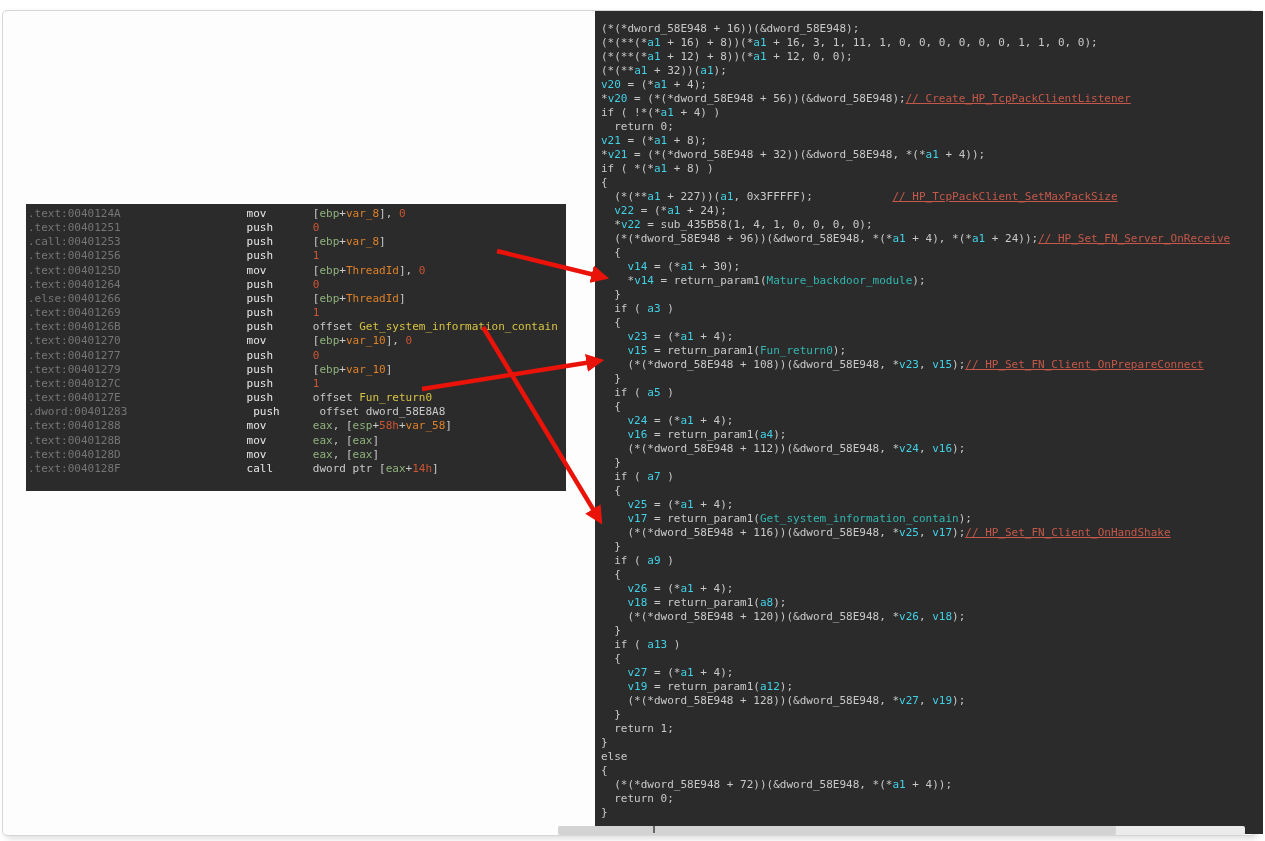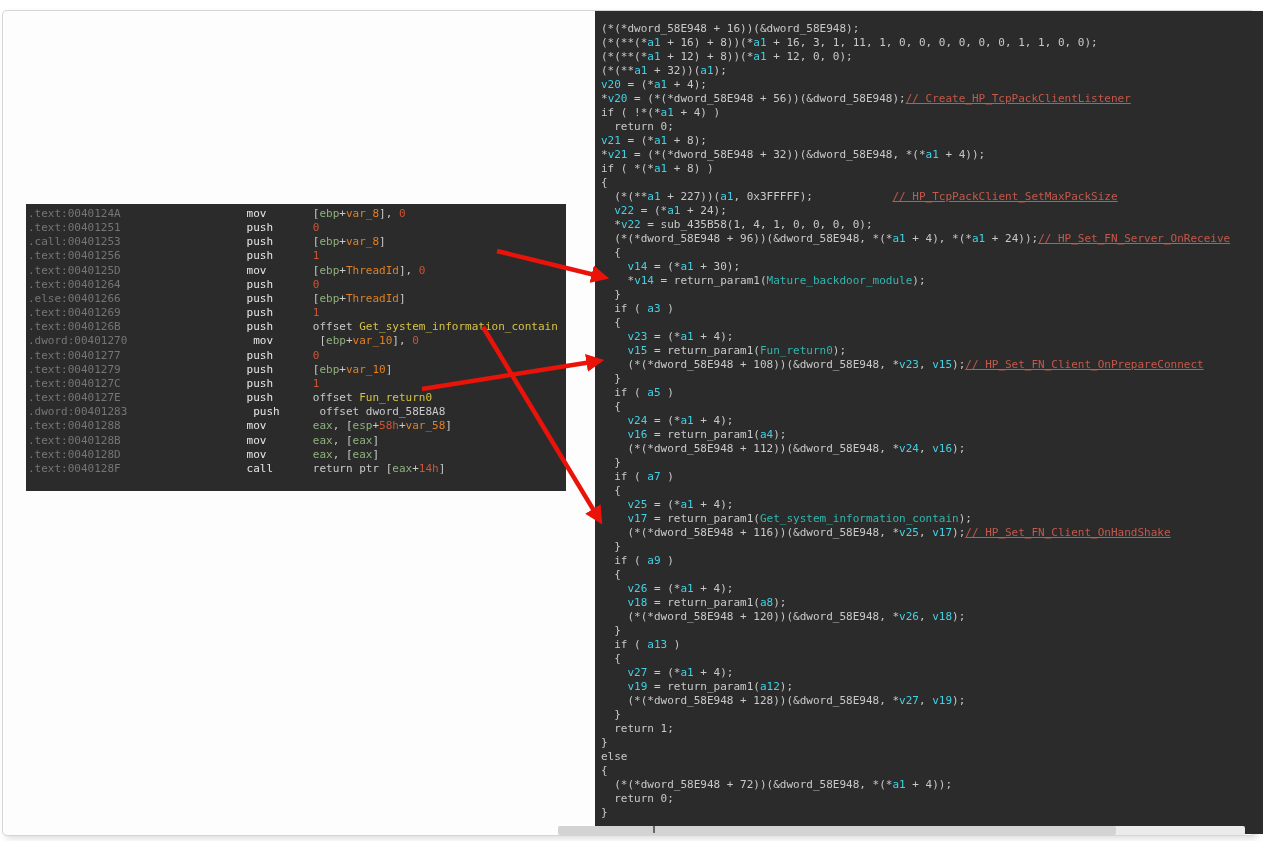--- a/index.html
+++ b/index.html
@@ -61,30 +61,30 @@
 <div id="asm-panel" class="panel">
     <div class="code-line"><span class="ad">.text:0040124A</span><span class="df">                   </span><span class="mn">mov       </span><span class="df">[</span><span class="rg">ebp</span><span class="df">+</span><span class="vr">var_8</span><span class="df">], </span><span class="im">0</span></div>
     <div class="code-line"><span class="ad">.text:00401251</span><span class="df">                   </span><span class="mn">push      </span><span class="im">0</span></div>
     <div class="code-line"><span class="ad">.call:00401253</span><span class="df">                   </span><span class="mn">push      </span><span class="df">[</span><span class="rg">ebp</span><span class="df">+</span><span class="vr">var_8</span><span class="df">]</span></div>
     <div class="code-line"><span class="ad">.text:00401256</span><span class="df">                   </span><span class="mn">push      </span><span class="im">1</span></div>
     <div class="code-line"><span class="ad">.text:0040125D</span><span class="df">                   </span><span class="mn">mov       </span><span class="df">[</span><span class="rg">ebp</span><span class="df">+</span><span class="vr">ThreadId</span><span class="df">], </span><span class="im">0</span></div>
     <div class="code-line"><span class="ad">.text:00401264</span><span class="df">                   </span><span class="mn">push      </span><span class="im">0</span></div>
     <div class="code-line"><span class="ad">.else:00401266</span><span class="df">                   </span><span class="mn">push      </span><span class="df">[</span><span class="rg">ebp</span><span class="df">+</span><span class="vr">ThreadId</span><span class="df">]</span></div>
     <div class="code-line"><span class="ad">.text:00401269</span><span class="df">                   </span><span class="mn">push      </span><span class="im">1</span></div>
     <div class="code-line"><span class="ad">.text:0040126B</span><span class="df">                   </span><span class="mn">push      </span><span class="df">offset </span><span class="yl">Get_system_information_contain</span></div>
-    <div class="code-line"><span class="ad">.dword:00401270</span><span class="df">                   </span><span class="mn">mov       </span><span class="df">[</span><span class="rg">ebp</span><span class="df">+</span><span class="vr">var_10</span><span class="df">], </span><span class="im">0</span></div>
+    <div class="code-line"><span class="ad">.text:00401270</span><span class="df">                   </span><span class="mn">mov       </span><span class="df">[</span><span class="rg">ebp</span><span class="df">+</span><span class="vr">var_10</span><span class="df">], </span><span class="im">0</span></div>
     <div class="code-line"><span class="ad">.text:00401277</span><span class="df">                   </span><span class="mn">push      </span><span class="im">0</span></div>
     <div class="code-line"><span class="ad">.text:00401279</span><span class="df">                   </span><span class="mn">push      </span><span class="df">[</span><span class="rg">ebp</span><span class="df">+</span><span class="vr">var_10</span><span class="df">]</span></div>
     <div class="code-line"><span class="ad">.text:0040127C</span><span class="df">                   </span><span class="mn">push      </span><span class="im">1</span></div>
     <div class="code-line"><span class="ad">.text:0040127E</span><span class="df">                   </span><span class="mn">push      </span><span class="df">offset </span><span class="yl">Fun_return0</span></div>
     <div class="code-line"><span class="ad">.dword:00401283</span><span class="df">                   </span><span class="mn">push      </span><span class="df">offset dword_58E8A8</span></div>
     <div class="code-line"><span class="ad">.text:00401288</span><span class="df">                   </span><span class="mn">mov       </span><span class="rg">eax</span><span class="df">, [</span><span class="rg">esp</span><span class="df">+</span><span class="im">58h</span><span class="df">+</span><span class="vr">var_58</span><span class="df">]</span></div>
     <div class="code-line"><span class="ad">.text:0040128B</span><span class="df">                   </span><span class="mn">mov       </span><span class="rg">eax</span><span class="df">, [</span><span class="rg">eax</span><span class="df">]</span></div>
     <div class="code-line"><span class="ad">.text:0040128D</span><span class="df">                   </span><span class="mn">mov       </span><span class="rg">eax</span><span class="df">, [</span><span class="rg">eax</span><span class="df">]</span></div>
-    <div class="code-line"><span class="ad">.text:0040128F</span><span class="df">                   </span><span class="mn">call      </span><span class="df">return ptr [</span><span class="rg">eax</span><span class="df">+</span><span class="im">14h</span><span class="df">]</span></div>
+    <div class="code-line"><span class="ad">.text:0040128F</span><span class="df">                   </span><span class="mn">call      </span><span class="df">dword ptr [</span><span class="rg">eax</span><span class="df">+</span><span class="im">14h</span><span class="df">]</span></div>
   </div>
 
 <div id="pseudo-panel" class="panel">
     <div class="code-line"><span class="df">(*(*dword_58E948 + 16))(&amp;dword_58E948);</span></div>
     <div class="code-line"><span class="df">(*(**(*</span><span class="lv">a1</span><span class="df"> + 16) + 8))(*</span><span class="lv">a1</span><span class="df"> + 16, 3, 1, 11, 1, 0, 0, 0, 0, 0, 0, 1, 1, 0, 0);</span></div>
     <div class="code-line"><span class="df">(*(**(*</span><span class="lv">a1</span><span class="df"> + 12) + 8))(*</span><span class="lv">a1</span><span class="df"> + 12, 0, 0);</span></div>
     <div class="code-line"><span class="df">(*(**</span><span class="lv">a1</span><span class="df"> + 32))(</span><span class="lv">a1</span><span class="df">);</span></div>
     <div class="code-line"><span class="lv">v20</span><span class="df"> = (*</span><span class="lv">a1</span><span class="df"> + 4);</span></div>
     <div class="code-line"><span class="df">*</span><span class="lv">v20</span><span class="df"> = (*(*dword_58E948 + 56))(&amp;dword_58E948);</span><span class="cm">// Create_HP_TcpPackClientListener</span></div>
     <div class="code-line"><span class="df">if ( !*(*</span><span class="lv">a1</span><span class="df"> + 4) )</span></div>

